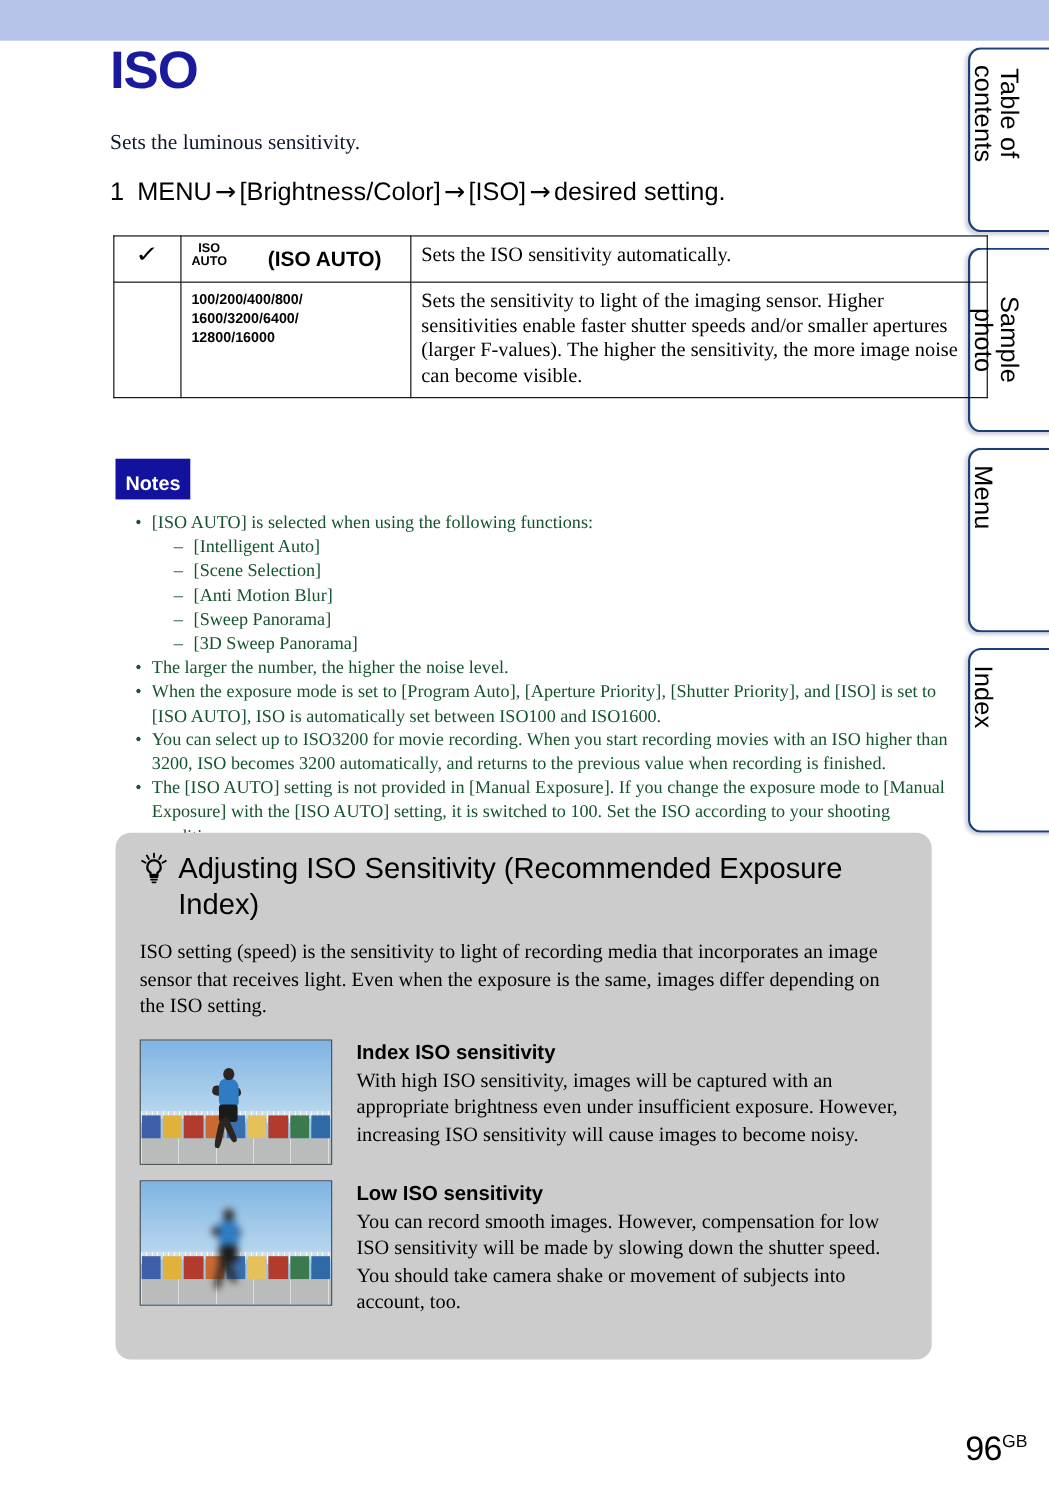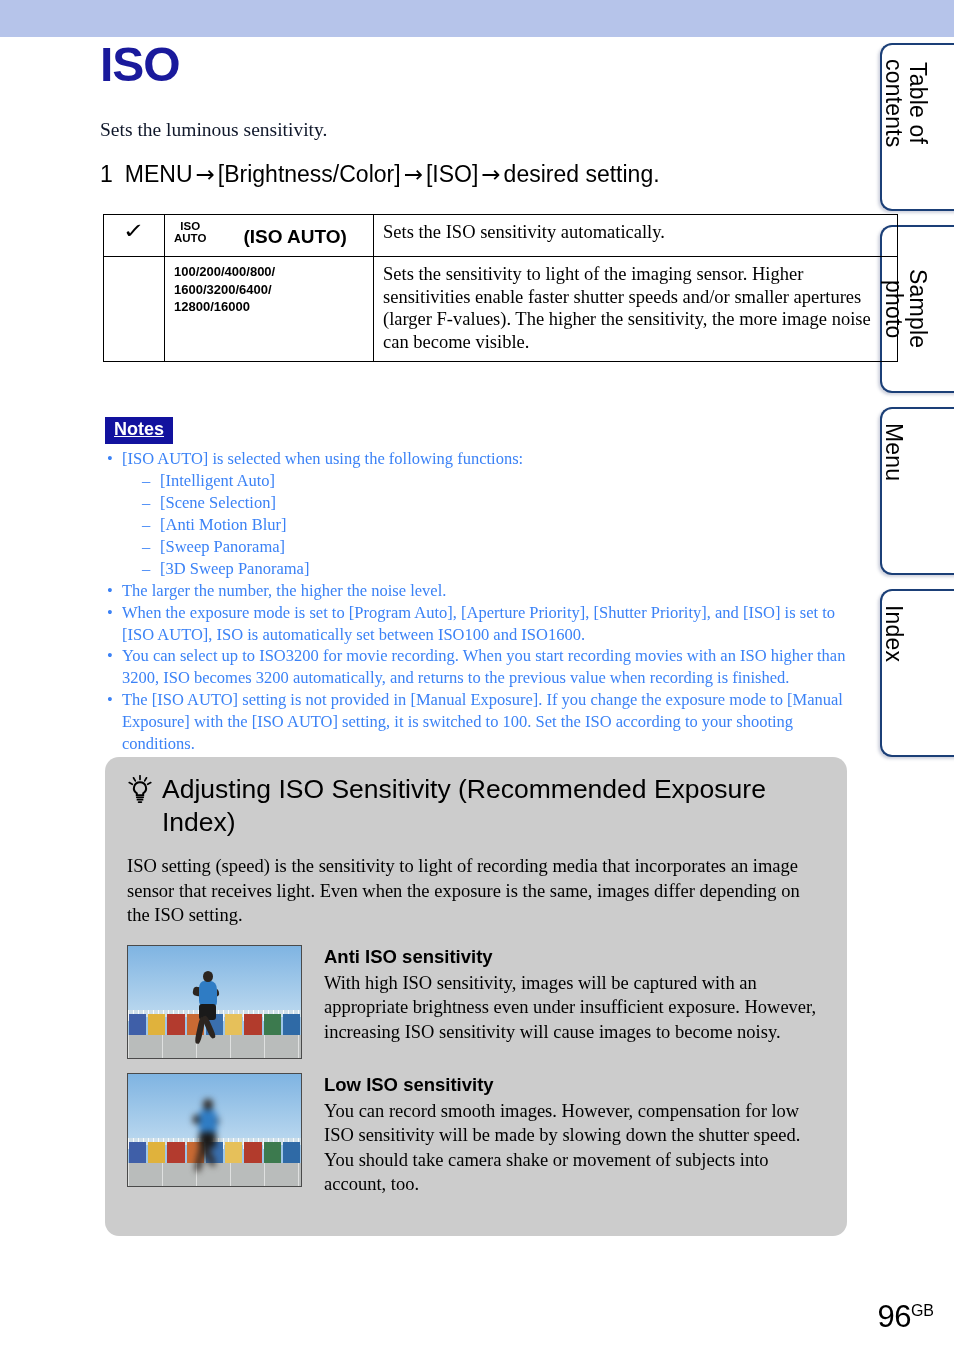--- a/index.html
+++ b/index.html
@@ -168,36 +168,35 @@
   
   .notes-badge {
     position: absolute;
     left: 5px;
     top: 380px;
     background: #12129e;
     color: #ffffff;
     font-family: "Liberation Sans", sans-serif;
     font-weight: bold;
     font-size: 18px;
-    padding: 3px 9px 4px 9px;
+    padding: 13px 9px 4px 9px;
     line-height: 1.1;
-    text-decoration: underline;
   }
   ul.notes {
     position: absolute;
     left: 0;
     top: 411px;
     width: 750px;
-    margin: 0;
+    margin: 16px;
     padding: 0;
     list-style: none;
     font-family: "Liberation Serif", serif;
     font-size: 16.5px;
     line-height: 1.33;
-    color: #3b82f6;
+    color: #14532d;
   }
   ul.notes > li {
     position: relative;
     padding-left: 22px;
     margin-bottom: 0;
   }
   ul.notes > li::before {
     content: "\2022";
     position: absolute;
     left: 7px;
@@ -464,21 +463,21 @@
                 <div class="r-arm2"></div>
               <div class="r-torso"></div>
                 <div class="r-head"></div>
               <div class="r-shorts"></div>
                 <div class="r-leg1"></div>
                 <div class="r-leg2"></div>
             </div>
           </div>
         </div>
         <div class="tip-text">
-          <span class="tip-head">Anti ISO sensitivity</span>
+          <span class="tip-head">Index ISO sensitivity</span>
           <span>With high ISO sensitivity, images will be captured with an appropriate brightness even under insufficient exposure. However, increasing ISO sensitivity will cause images to become noisy.</span>
         </div>
       </div>
 
       <div class="tip-row">
         <div class="thumb-wrap">
           <div class="scene">
             <div class="sky"></div>
             <div class="sea"></div>
             <div class="railing"></div>

